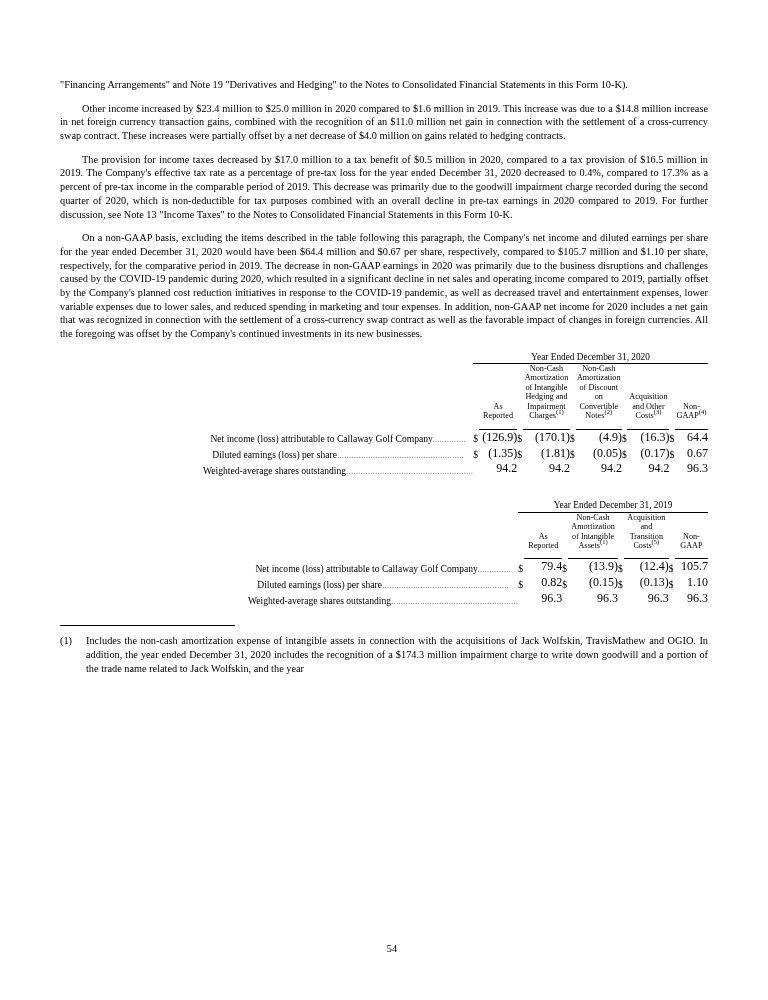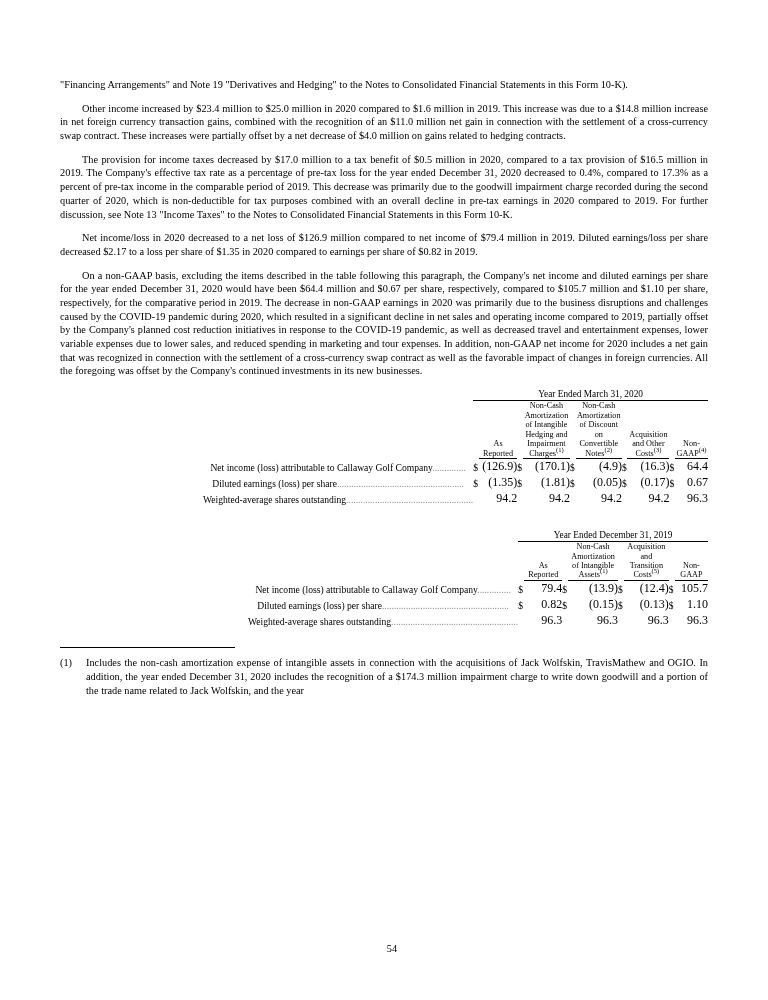--- a/index.html
+++ b/index.html
@@ -60,21 +60,21 @@
     text-align: center;
     font-weight: bold;
     font-size: 8.2px;
     line-height: 1.15;
     padding: 3px 2px 1px 2px;
     vertical-align: bottom;
   }
   .col-hdr .under {
     border-bottom: 1px solid #000;
     display: block;
-    padding-bottom: 0;
+    padding-bottom: 8px;
   }
   .rowlabel {
     text-align: center;
     font-size: 9.6px;
     padding: 4px 0 3px 0;
     white-space: nowrap;
     position: relative;
     overflow: hidden;
   }
   .rowlabel .leader {
@@ -130,21 +130,20 @@
 </style>
 </head>
 <body>
 
 <div class="page">
   <div class="doc">
 
     <p class="noindent">"Financing Arrangements" and Note 19 "Derivatives and Hedging" to the Notes to Consolidated Financial Statements in this Form 10-K).</p>
     <p>Other income increased by $23.4 million to $25.0 million in 2020 compared to $1.6 million in 2019. This increase was due to a $14.8 million increase in net foreign currency transaction gains, combined with the recognition of an $11.0 million net gain in connection with the settlement of a cross-currency swap contract. These increases were partially offset by a net decrease of $4.0 million on gains related to hedging contracts.</p>
     <p>The provision for income taxes decreased by $17.0 million to a tax benefit of $0.5 million in 2020, compared to a tax provision of $16.5 million in 2019. The Company's effective tax rate as a percentage of pre-tax loss for the year ended December 31, 2020 decreased to 0.4%, compared to 17.3% as a percent of pre-tax income in the comparable period of 2019. This decrease was primarily due to the goodwill impairment charge recorded during the second quarter of 2020, which is non-deductible for tax purposes combined with an overall decline in pre-tax earnings in 2020 compared to 2019. For further discussion, see Note 13 "Income Taxes" to the Notes to Consolidated Financial Statements in this Form 10-K.</p>
-    <p>Net income/loss in 2020 decreased to a net loss of $126.9 million compared to net income of $79.4 million in 2019. Diluted earnings/loss per share decreased $2.17 to a loss per share of $1.35 in 2020 compared to earnings per share of $0.82 in 2019.</p>
     <p>On a non-GAAP basis, excluding the items described in the table following this paragraph, the Company's net income and diluted earnings per share for the year ended December 31, 2020 would have been $64.4 million and $0.67 per share, respectively, compared to $105.7 million and $1.10 per share, respectively, for the comparative period in 2019. The decrease in non-GAAP earnings in 2020 was primarily due to the business disruptions and challenges caused by the COVID-19 pandemic during 2020, which resulted in a significant decline in net sales and operating income compared to 2019, partially offset by the Company's planned cost reduction initiatives in response to the COVID-19 pandemic, as well as decreased travel and entertainment expenses, lower variable expenses due to lower sales, and reduced spending in marketing and tour expenses. In addition, non-GAAP net income for 2020 includes a net gain that was recognized in connection with the settlement of a cross-currency swap contract as well as the favorable impact of changes in foreign currencies. All the foregoing was offset by the Company's continued investments in its new businesses.</p>
 
     <div class="tables">
 
       <div class="tbl-wrap">
         <table class="fin">
           <colgroup>
             <col style="width:188px">
             <col style="width:9px">
               <col style="width:54px">
@@ -153,21 +152,21 @@
             <col style="width:9px">
               <col style="width:58px">
             <col style="width:9px">
               <col style="width:58px">
             <col style="width:9px">
               <col style="width:46px">
           </colgroup>
           <tbody>
               <tr>
             <td></td>
-            <td colspan="10" class="grp-hdr">Year Ended March 31, 2020</td>
+            <td colspan="10" class="grp-hdr">Year Ended December 31, 2020</td>
           </tr>
           <tr>
             <td></td>
             <td></td>
             <td class="col-hdr">
               <span class="under">
                 <span>As</span><br>
                 <span>Reported</span>
               </span>
             </td>

